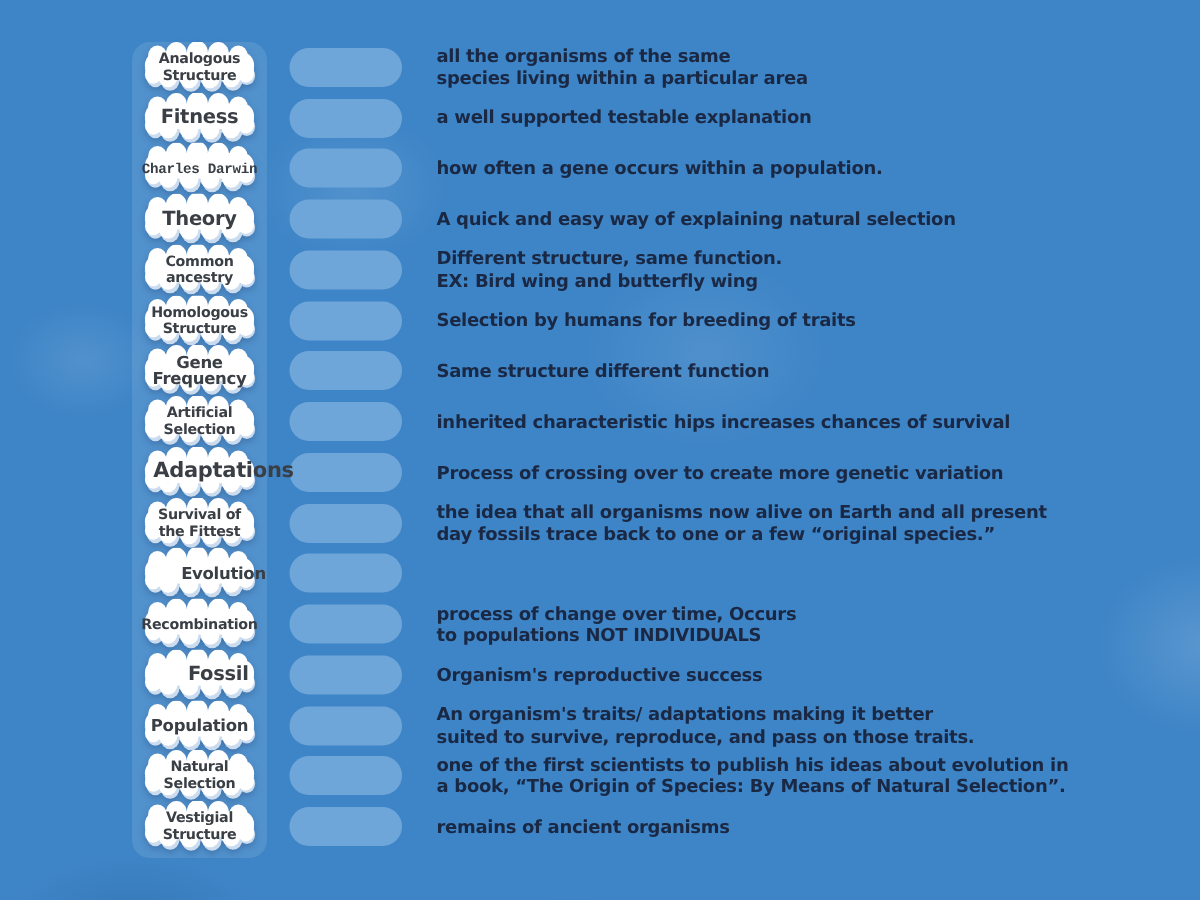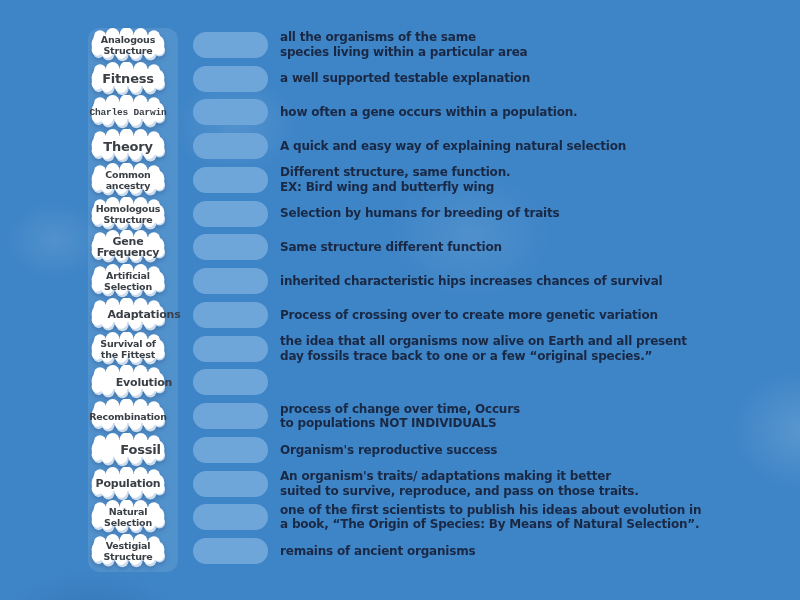--- a/index.html
+++ b/index.html
@@ -14,41 +14,41 @@
       radial-gradient(100px 85px at 802px 430px, rgba(255,255,255,.14), transparent 70%),
       radial-gradient(130px 80px at 90px 625px, rgba(15,45,95,.18), transparent 70%),
       radial-gradient(170px 85px at 380px 655px, rgba(15,45,95,.13), transparent 70%);
   }
   .panel{
     position:absolute;left:88px;top:28px;width:90px;height:544px;
     background:rgba(255,255,255,.10);border-radius:12px;
   }
   .rows{position:absolute;left:88px;top:28px;width:712px;}
   .row{height:33.75px;display:flex;align-items:center;}
-  .tile-cell{width:90px;display:flex;flex:none;}
+  .tile-cell{width:90px;display:flex;justify-content:center;flex:none;}
   .cloud-tile{
     position:relative;width:80px;height:28px;flex:none;
     display:flex;align-items:center;justify-content:center;
     cursor:grab;
   }
   .cloud-svg{
     position:absolute;left:-2px;top:-3px;width:84px;height:34px;
     filter:drop-shadow(0 2px 2px rgba(25,55,105,.30));
   }
   .term-label{
     position:relative;z-index:1;text-align:center;white-space:pre;
     font-weight:bold;color:var(--term-text-color,#3a3f46);
     line-height:11px;letter-spacing:-0.2px;
   }
   .slot{
     width:75px;height:26px;flex:none;margin-left:15px;
     background:var(--slot-color,#6fa6da);border-radius:13px;
   }
   .definition{
-    margin-left:12px;white-space:pre;
+    margin-left:23px;white-space:pre;
     font-weight:bold;font-size:12px;line-height:14.5px;
     color:var(--def-text-color,#1a2844);letter-spacing:-0.2px;
   }
 </style>
 </head>
 <body>
 
 <svg width="0" height="0" style="position:absolute">
   <defs>
     <symbol id="cloud-shape" viewBox="0 0 120 44" preserveAspectRatio="none">
@@ -192,21 +192,21 @@
     <div class="slot"></div>
     <div class="definition">inherited characteristic hips increases chances of survival</div>
   </div>
 
   <div class="row">
     <div class="tile-cell">
       <div class="cloud-tile">
         <svg class="cloud-svg" aria-hidden="true">
               <use href="#cloud-shape"></use>
             </svg>
-        <span class="term-label" style="font-size: 11px; padding-left: 32px;">Adaptations</span>
+        <span class="term-label" style="font-size: 14px; padding-left: 32px;">Adaptations</span>
       </div>
     </div>
     <div class="slot"></div>
     <div class="definition">Process of crossing over to create more genetic variation</div>
   </div>
 
   <div class="row">
     <div class="tile-cell">
       <div class="cloud-tile">
         <svg class="cloud-svg" aria-hidden="true">

